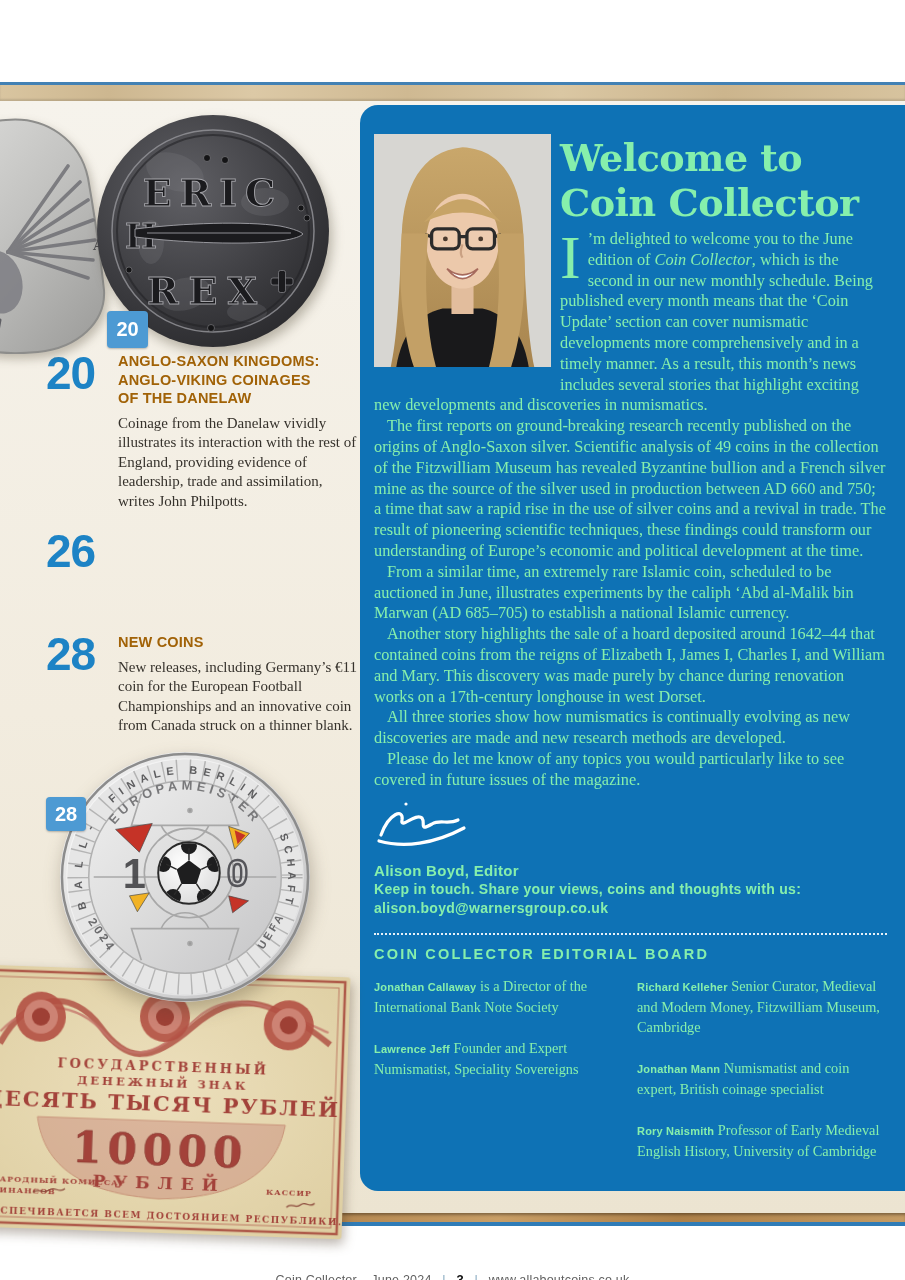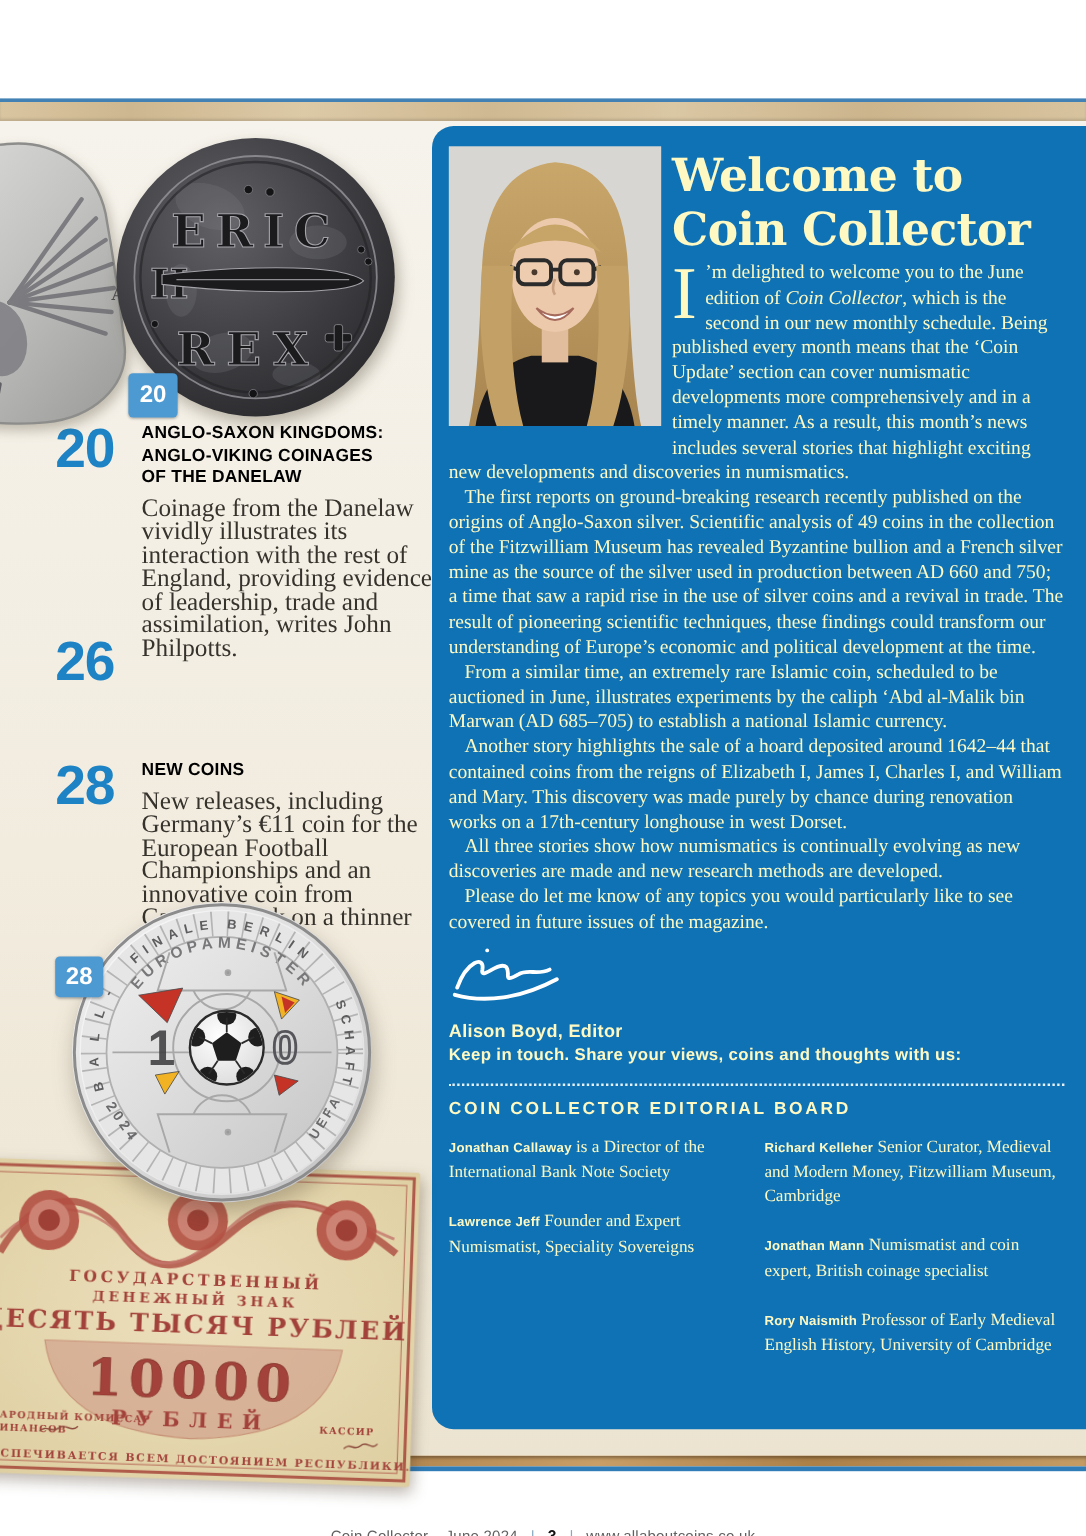--- a/index.html
+++ b/index.html
@@ -17,40 +17,40 @@
   .wood-bottom{left:0;top:1213px;width:905px;height:9px;
     background:linear-gradient(90deg,#b98d55 0%,#cda572 15%,#b2854e 35%,#c99f67 55%,#ad8048 75%,#c59c64 100%);
     box-shadow:inset 0 3px 3px -1px rgba(0,0,0,.35);}
   .rule-bottom{left:0;top:1222px;width:905px;height:4px;background:#2f7cb7;}
 
   
   .toc-item{position:absolute;left:46px;width:320px;}
   .toc-num{position:absolute;left:0;top:-2px;font-size:46px;line-height:46px;font-weight:700;
     color:#1d83c5;letter-spacing:-1px;}
   .toc-body{margin-left:72px;width:244px;}
-  .toc-title{font-size:14.5px;line-height:18.5px;font-weight:700;color:#000000;
+  .toc-title{font-size:14.5px;line-height:18.5px;font-weight:700;color:#a16207;
     letter-spacing:.2px;white-space:pre-line;margin-bottom:6px;}
-  .toc-desc{font-family:"Liberation Serif",serif;font-size:21px;line-height:19.5px;color:#36322c;}
+  .toc-desc{font-family:"Liberation Serif",serif;font-size:15px;line-height:19.5px;color:#36322c;}
 
   .badge{position:absolute;background:#4d9ad3;color:#fff;font-weight:700;font-size:20px;
     display:flex;align-items:center;justify-content:center;border-radius:4px;z-index:6;
     box-shadow:0 1px 2px rgba(0,0,0,.25);}
   #badge-20{left:107px;top:311px;width:41px;height:37px;}
   #badge-28{left:46px;top:797px;width:40px;height:34px;}
 
   .coin{position:absolute;}
   #coin-stater{left:-112px;top:112px;z-index:1;filter:drop-shadow(3px 5px 5px rgba(70,60,40,.3));}
   #coin-eric{left:95px;top:112px;z-index:2;filter:drop-shadow(3px 6px 6px rgba(70,60,40,.35));}
   #coin-euro{left:58px;top:750px;z-index:5;filter:drop-shadow(2px 8px 9px rgba(70,60,40,.32));}
   #banknote-wrap{left:-18px;top:966px;width:368px;height:272px;transform:rotate(2deg);
     transform-origin:40px 20px;z-index:4;filter:drop-shadow(2px 5px 6px rgba(60,40,20,.35));}
 
   
   .blue-box{position:absolute;left:360px;top:105px;width:545px;height:1086px;background:#0e72b5;
-    border-radius:18px 0 0 18px;box-sizing:border-box;padding:16px 18px 0 14px;color:#fef9c3;
+    border-radius:18px 0 0 18px;box-sizing:border-box;padding:28px 18px 0 14px;color:#86efac;
     overflow:hidden;z-index:3;}
   .editor-photo{float:left;width:177px;height:233px;margin:1px 9px 10px 0;background:#d7d6d2;}
   .panel-title{font-family:"DejaVu Serif","Liberation Serif",serif;font-weight:700;
     font-size:38px;line-height:45px;letter-spacing:-.5px;margin:2px 0 4px 0;}
   .body-copy{font-family:"Liberation Serif",serif;font-size:16.3px;line-height:20.8px;}
   .body-copy p{margin:0;}
   .para{text-indent:13px;}
   .dropcap{float:left;font-family:"Liberation Serif",serif;font-weight:400;font-size:62px;
     line-height:50px;padding:3px 7px 0 0;}
   .sig-row{margin:10px 0 0 2px;}
@@ -359,20 +359,21 @@
           <circle cx="30" cy="3" r="1.6" fill="#fff" stroke="none"></circle>
           <path d="M5 34 C 13 12, 28 7, 26 19 C 24 29, 40 11, 46 17 C 50 22, 42 31, 56 23 C 64 18, 72 24, 82 19"></path>
           <path d="M3 40 C 28 47, 58 43, 88 27"></path>
         </g>
       </svg>
     </div>
 
     <div class="contact">
       <div class="ed-name">Alison Boyd, Editor</div>
       <div>Keep in touch. Share your views, coins and thoughts with us:</div>
+      <div>alison.boyd@warnersgroup.co.uk</div>
     </div>
 
     <hr class="dotted-rule">
 
     <div class="board-heading">COIN COLLECTOR EDITORIAL BOARD</div>
 
     <div class="board-cols">
       <div class="board-col">
         <p class="board-entry"><b>Jonathan Callaway</b> <span>is a Director of the International Bank Note Society</span></p>
         <p class="board-entry"><b>Lawrence Jeff</b> <span>Founder and Expert Numismatist, Speciality Sovereigns</span></p>

